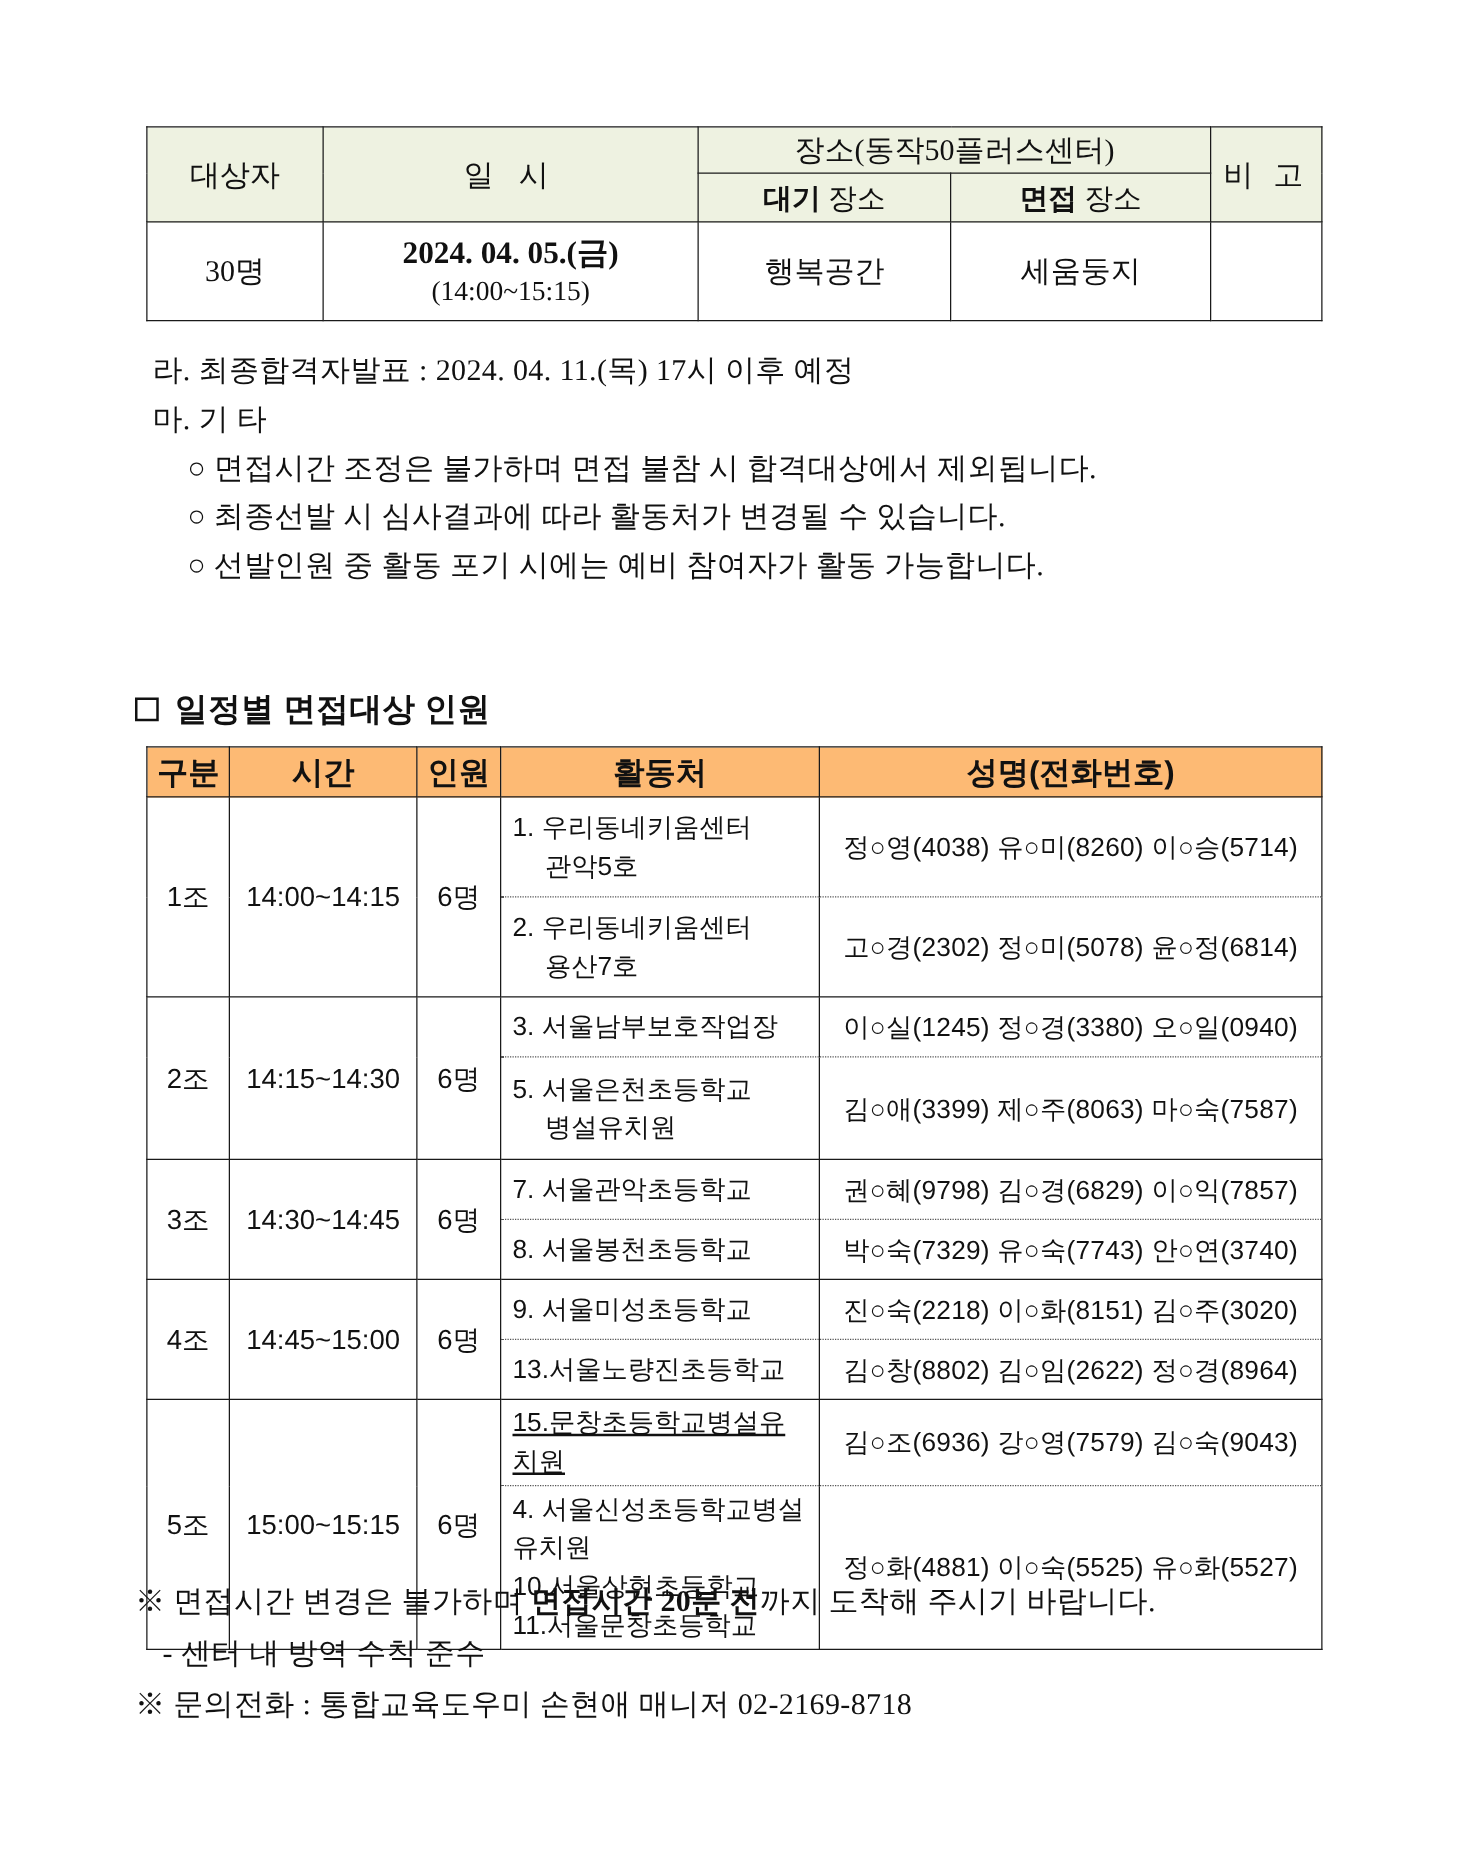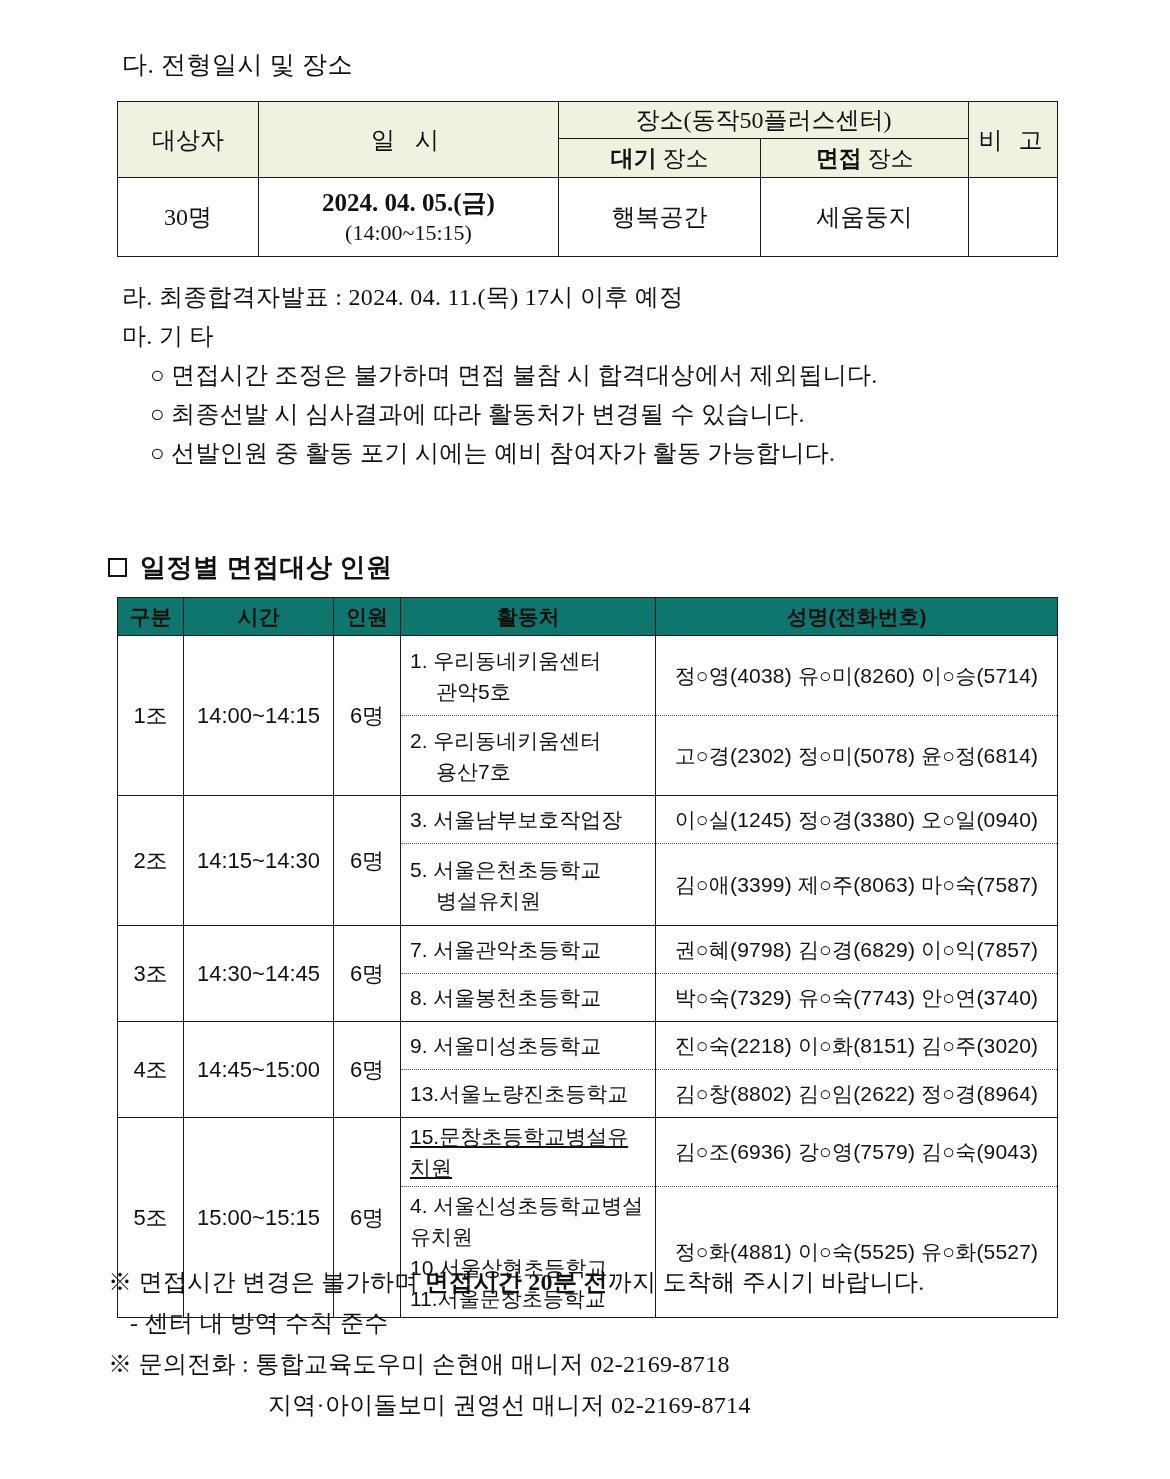--- a/index.html
+++ b/index.html
@@ -122,25 +122,25 @@
   }
   table.t2 td, table.t2 th {
     border: 1.6px solid #1a1a1a;
     vertical-align: middle;
     font-weight: normal;
     font-size: 21px;
     padding: 3px 6px;
     box-sizing: border-box;
   }
   table.t2 thead td {
-    background: #0f766e;
+    background: #fdba74;
     text-align: center;
     font-weight: bold;
     height: 38px;
-    font-size: 21px;
+    font-size: 25px;
   }
   .t2 .c-gubun { width: 66px; }
   .t2 .c-sigan { width: 150px; }
   .t2 .c-inwon { width: 67px; }
   .t2 .c-place { width: 255px; }
   .t2 .c-name  { width: 402px; }
 
   .t2 td.cell-gubun,
   .t2 td.cell-sigan,
   .t2 td.cell-inwon {
@@ -178,21 +178,20 @@
   }
   .note-line.ind-1 { padding-left: 22px; }
   .note-line.ind-2 { padding-left: 160px; }
   .note-strong { font-weight: bold; margin-top: 28px; }
 </style>
 </head>
 <body>
 
 <div class="page">
 
-  <div class="sec-heading sec-heading-a">다. 전형일시 및 장소</div>
 
   <table class="t1">
     <colgroup>
       <col class="c-daesang">
         <col class="c-ilsi">
         <col class="c-daegi">
         <col class="c-myeonjeop">
         <col class="c-bigo">
     </colgroup>
     <thead>
@@ -337,16 +336,15 @@
         </td>
         <td class="cell-name split-bottom">정○화(4881) 이○숙(5525) 유○화(5527)</td>
       </tr>
     </tbody>
   </table>
 
   <div class="notes">
     <div class="note-line"><span>※ 면접시간 변경은 불가하며 </span><span class="note-strong">면접시간 20분 전</span><span>까지 도착해 주시기 바랍니다.</span></div>
     <div class="note-line ind-1">- 센터 내 방역 수칙 준수</div>
     <div class="note-line">※ 문의전화 : 통합교육도우미  손현애 매니저 02-2169-8718</div>
-    <div class="note-line ind-2">지역·아이돌보미  권영선 매니저 02-2169-8714</div>
   </div>
 
 </div>
 
 </body></html>

